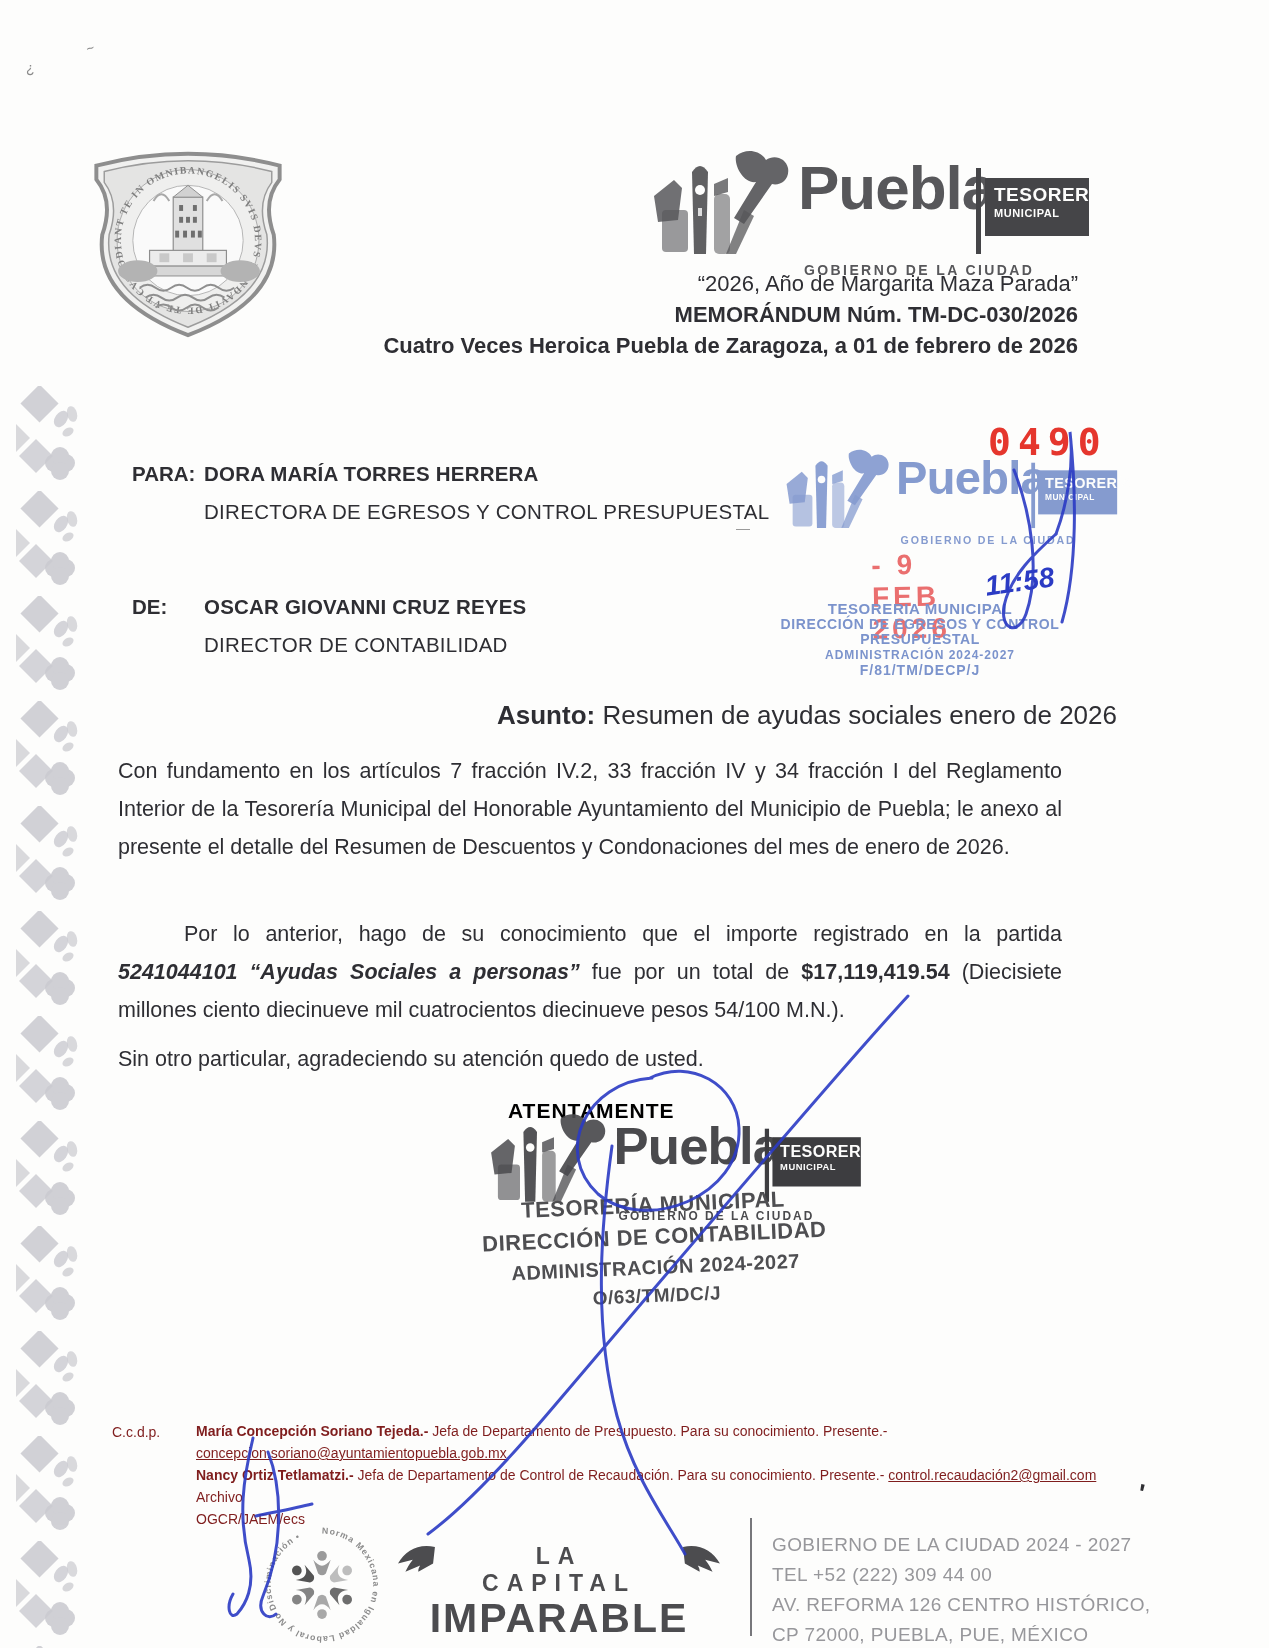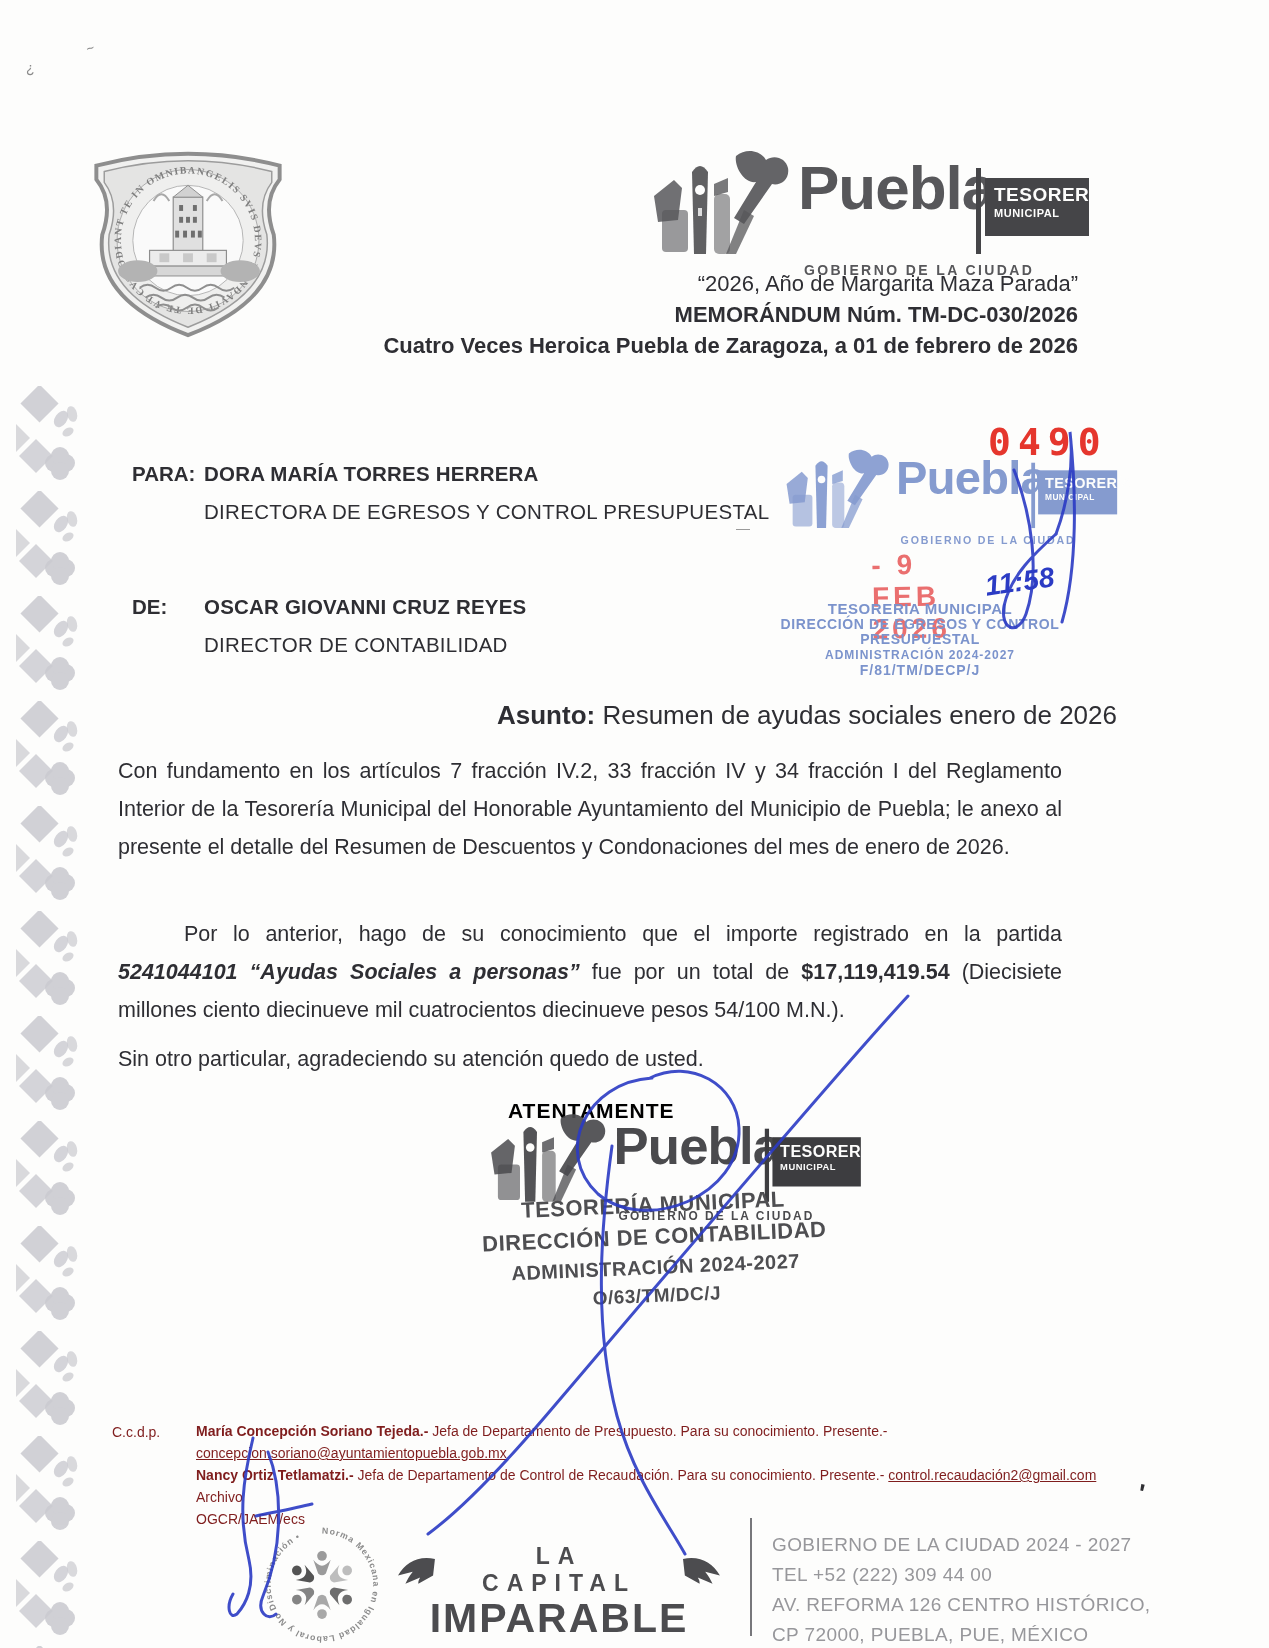--- a/index.html
+++ b/index.html
@@ -73,21 +73,21 @@
   .stamp-lines .s3{font-size:19px;}
   
   .cc{position:absolute;left:112px;top:1420px;font-size:14px;color:#7f1d1d;width:1080px;line-height:22px;}
   .cc .cclabel{position:absolute;left:0;top:1px;}
   .cc .entries{margin-left:84px;}
   .cc b{font-weight:700;}
   .u{text-decoration:underline;}
   
   .nmx{position:absolute;left:256px;top:1524px;}
   .capital{position:absolute;left:398px;top:1543px;width:322px;text-align:center;color:#4c4c4f;}
-  .cap-row{display:flex;align-items:center;justify-content:center;gap:20px;}
+  .cap-row{display:flex;align-items:flex-start;justify-content:center;gap:20px;}
   .cap-top{font-size:23px;font-weight:700;letter-spacing:8px;}
   .cap-bottom{font-size:41px;font-weight:800;letter-spacing:2px;margin-top:-2px;}
   .fdivider{position:absolute;left:750px;top:1518px;width:2px;height:118px;background:#77777b;}
   .finfo{position:absolute;left:772px;top:1530px;font-size:19px;color:#97979b;line-height:30px;letter-spacing:.4px;}
   
   .sig-overlay{position:absolute;left:0;top:0;pointer-events:none;}
   .artifact{position:absolute;color:#8a8a8a;font-size:14px;}
   .apostrophe{position:absolute;left:1138px;top:1478px;color:#2f2f33;font-size:26px;font-weight:700;transform:rotate(12deg);}
 </style>
 </head>

